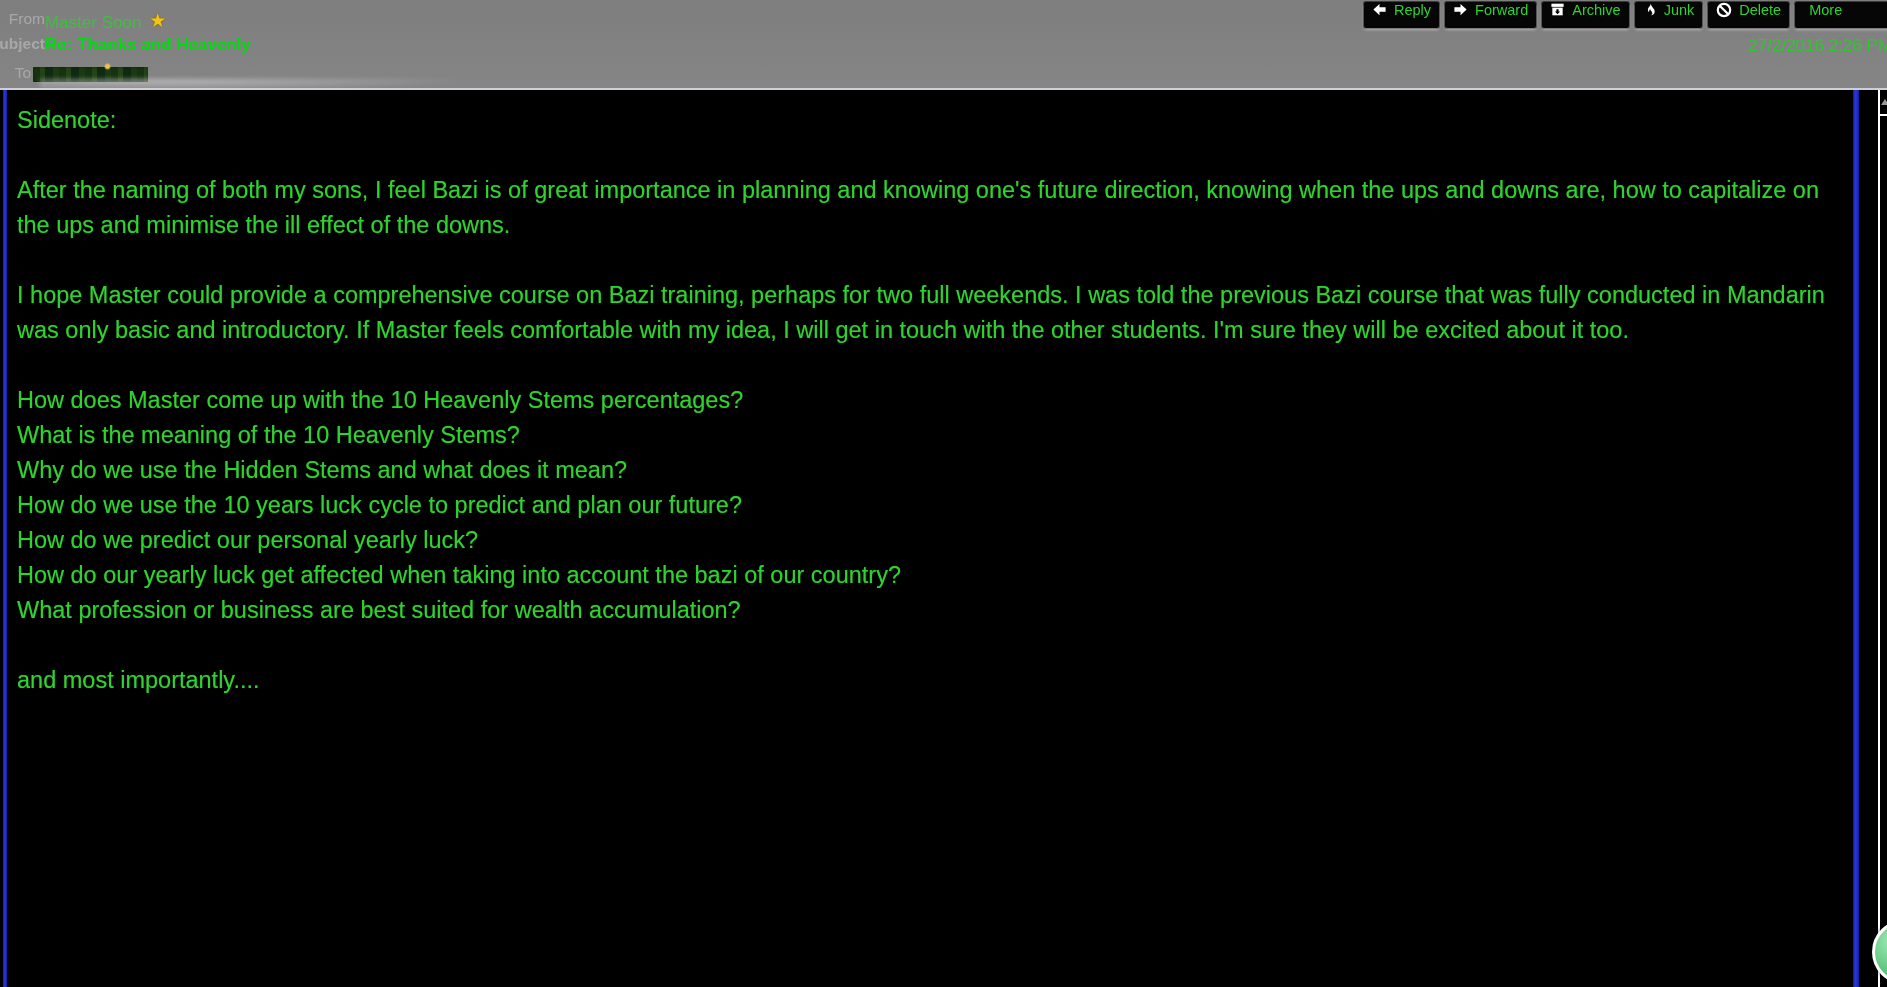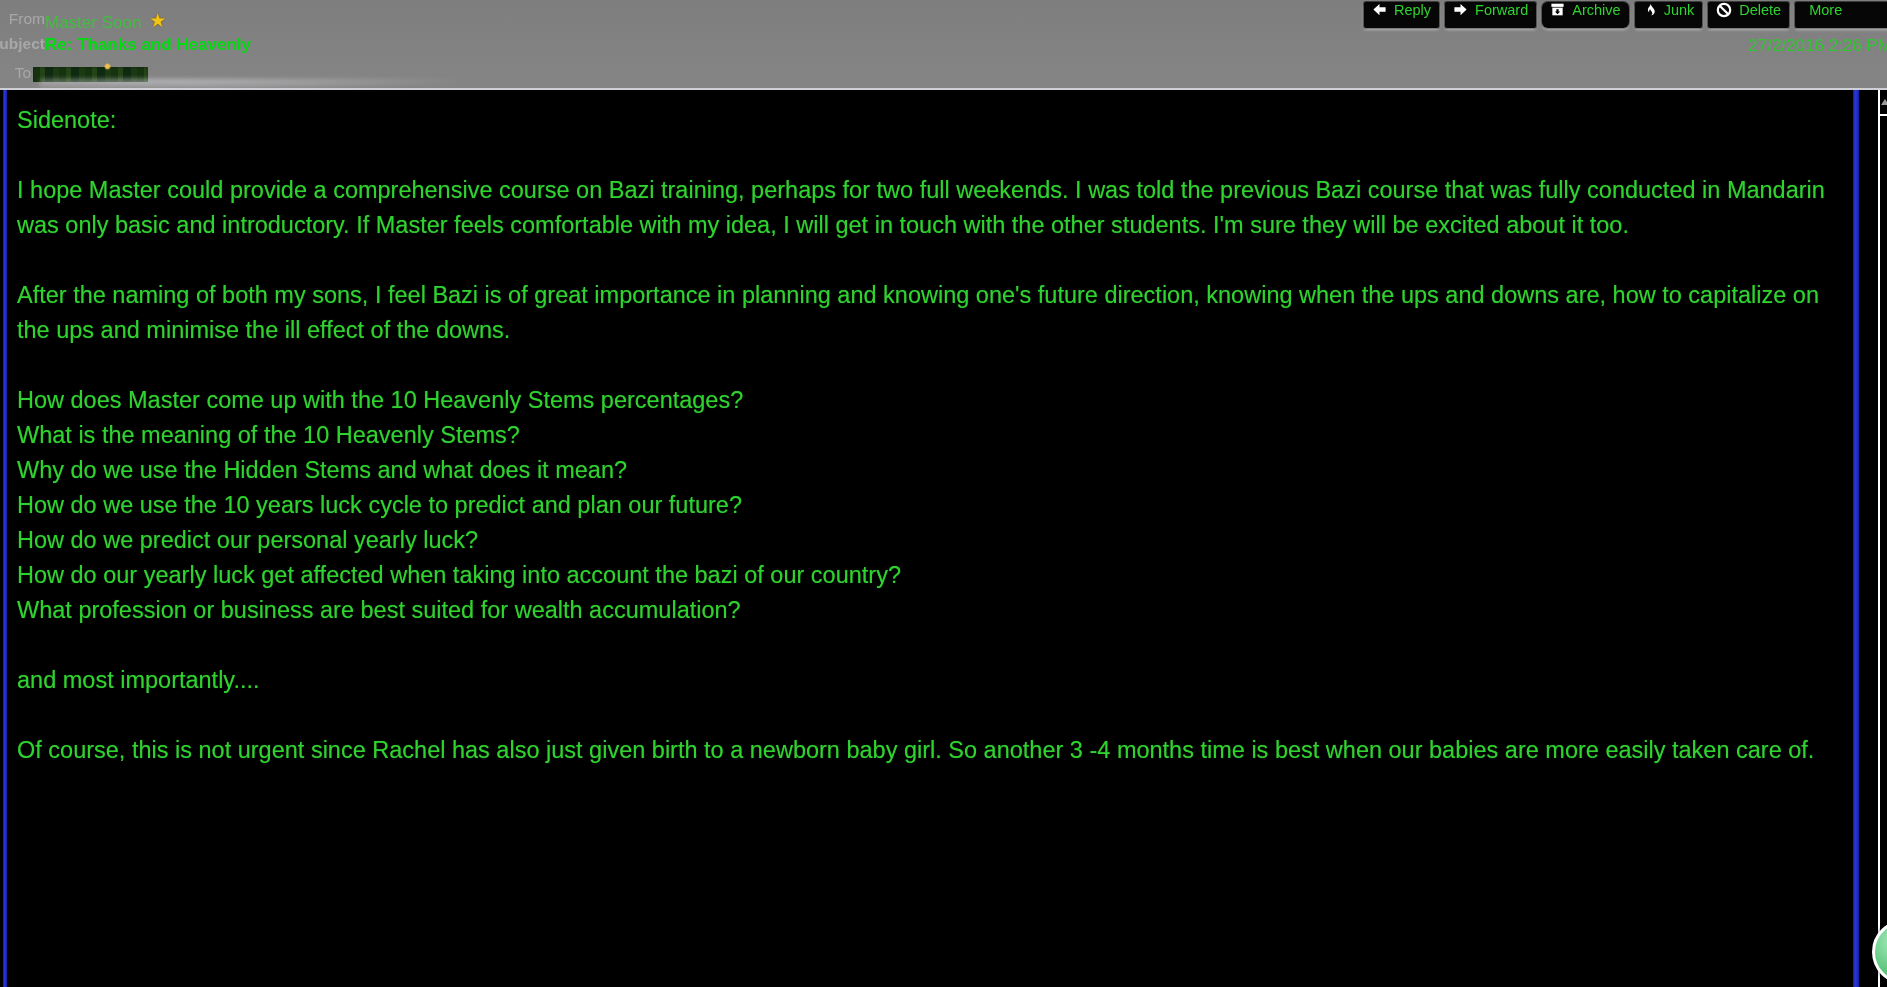--- a/index.html
+++ b/index.html
@@ -68,21 +68,21 @@
   .tb-btn{
     display:flex;align-items:flex-start;justify-content:center;gap:7px;
     height:26px;background:var(--button-bg);border:none;border-radius:2px;
     color:var(--button-text);font-family:"Liberation Sans",sans-serif;font-size:14.5px;
     box-shadow:0 2px 3px rgba(235,235,245,.45),0 0 0 1px rgba(20,20,20,.65);
     cursor:pointer;padding:0 8px;
   }
   .tb-btn .ic{display:inline-flex;line-height:0;}
   .btn-reply{min-width:70px;}
   .btn-forward{min-width:84px;}
-  .btn-archive{min-width:80px;border-radius:6px;}
+  .btn-archive{min-width:80px;}
   .btn-junk{min-width:59px;}
   .btn-delete{min-width:77px;}
   .btn-more{min-width:130px;justify-content:space-between;padding:0 12px 0 14px;}
   
   .msg-body{
     position:absolute;left:0;top:90px;width:100%;height:897px;background:var(--body-bg);padding-left:28px;
   }
   .blue-edge{position:absolute;top:0;bottom:0;}
   .blue-edge.left{left:3px;width:4px;background:linear-gradient(90deg,#141e9a,#2a38e2 45%,#141e9a);}
   .blue-edge.right{left:1853px;width:6px;background:linear-gradient(90deg,#141e9a,#2a38e2 45%,#141e9a);}
@@ -197,40 +197,37 @@
   </header>
 
   <main class="msg-body">
     <div class="blue-edge left"></div>
 
     <div class="content" id="content">
         <div class="para">
           <div class="line">Sidenote:</div>
         </div>
         <div class="para">
+          <div class="line">After the naming of both my sons, I feel Bazi is of great importance in planning and knowing one's future direction, knowing when the ups and downs are, how to capitalize on the ups and minimise the ill effect of the downs.</div>
+        </div>
+        <div class="para">
           <div class="line">I hope Master could provide a comprehensive course on Bazi training, perhaps for two full weekends. I was told the previous Bazi course that was fully conducted in Mandarin was only basic and introductory. If Master feels comfortable with my idea, I will get in touch with the other students. I'm sure they will be excited about it too.</div>
-        </div>
-        <div class="para">
-          <div class="line">After the naming of both my sons, I feel Bazi is of great importance in planning and knowing one's future direction, knowing when the ups and downs are, how to capitalize on the ups and minimise the ill effect of the downs.</div>
         </div>
         <div class="para">
           <div class="line">How does Master come up with the 10 Heavenly Stems percentages?</div>
           <div class="line">What is the meaning of the 10 Heavenly Stems?</div>
           <div class="line">Why do we use the Hidden Stems and what does it mean?</div>
           <div class="line">How do we use the 10 years luck cycle to predict and plan our future?</div>
           <div class="line">How do we predict our personal yearly luck?</div>
           <div class="line">How do our yearly luck get affected when taking into account the bazi of our country?</div>
           <div class="line">What profession or business are best suited for wealth accumulation?</div>
         </div>
         <div class="para">
           <div class="line">and most importantly....</div>
         </div>
-        <div class="para">
-          <div class="line">Of course, this is not urgent since Rachel has also just given birth to a newborn baby girl. So another 3 -4 months time is best when our babies are more easily taken care of.</div>
-        </div>
       </div>
 
     <div class="blue-edge right"></div>
 
     <div class="scrollbar">
       <div class="scroll-btn">
         <span class="scroll-arrow"></span>
       </div>
     </div>
 

